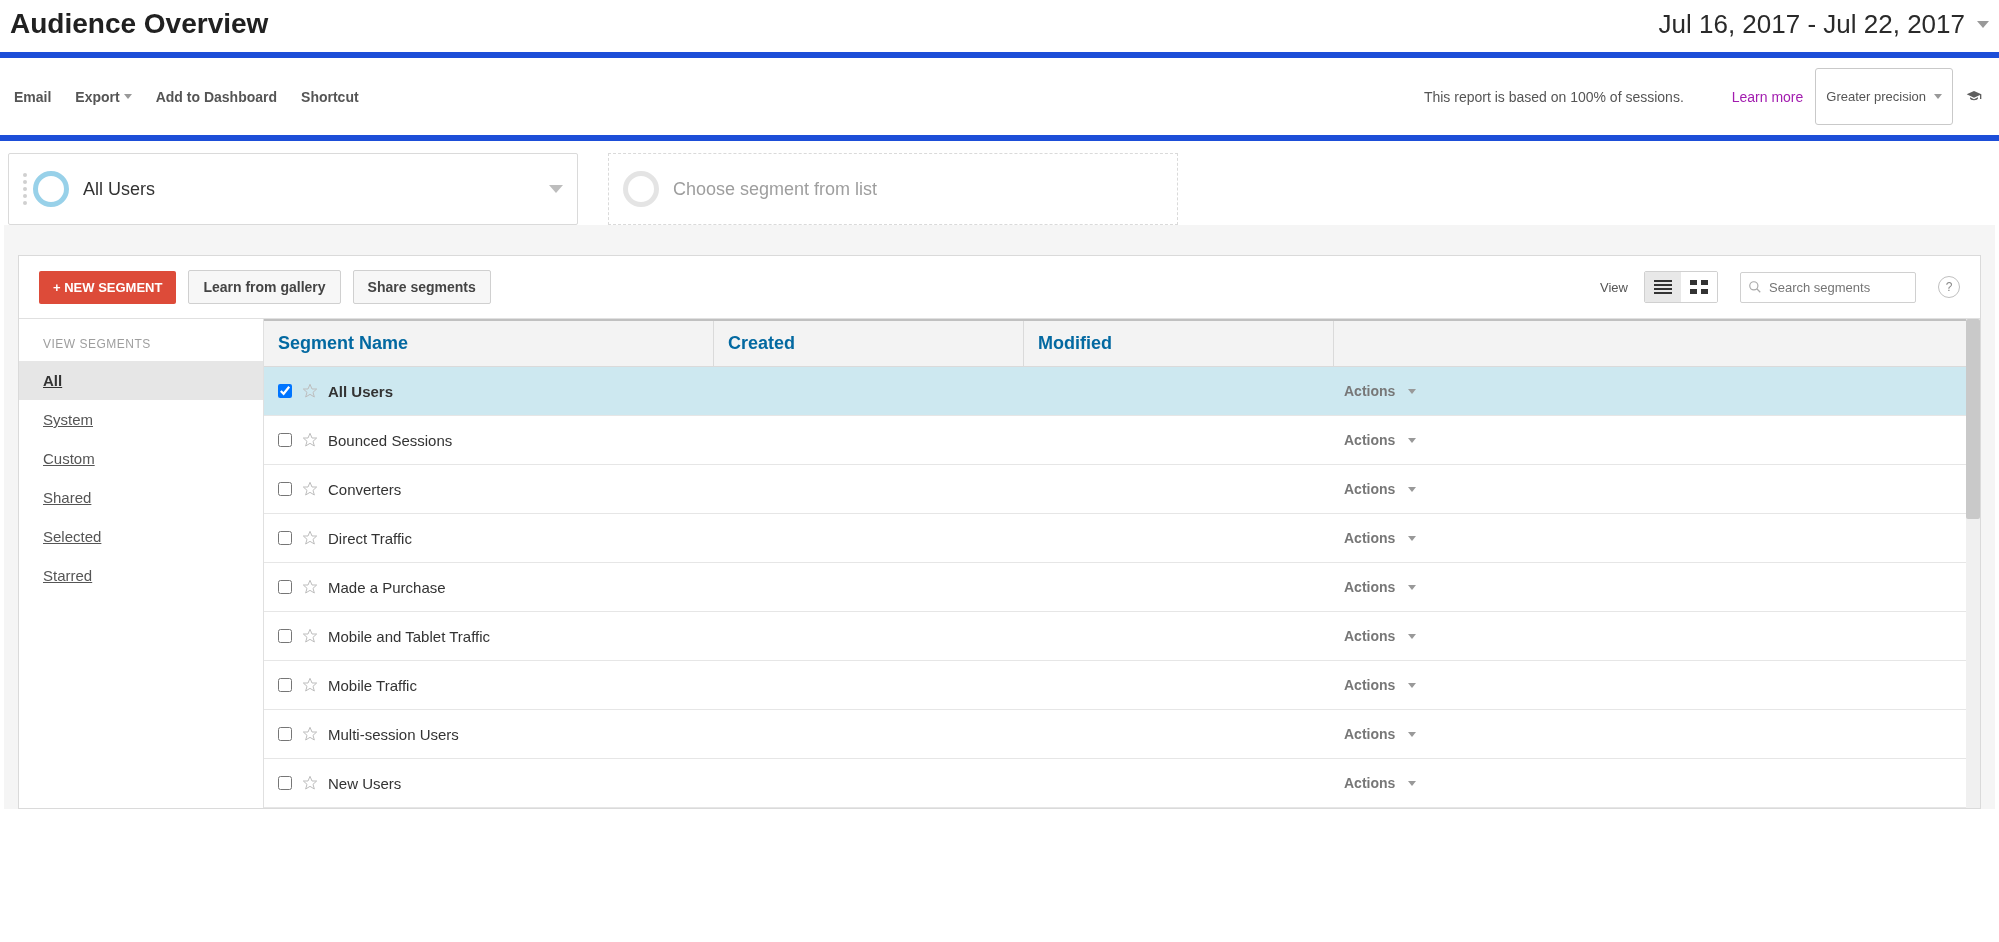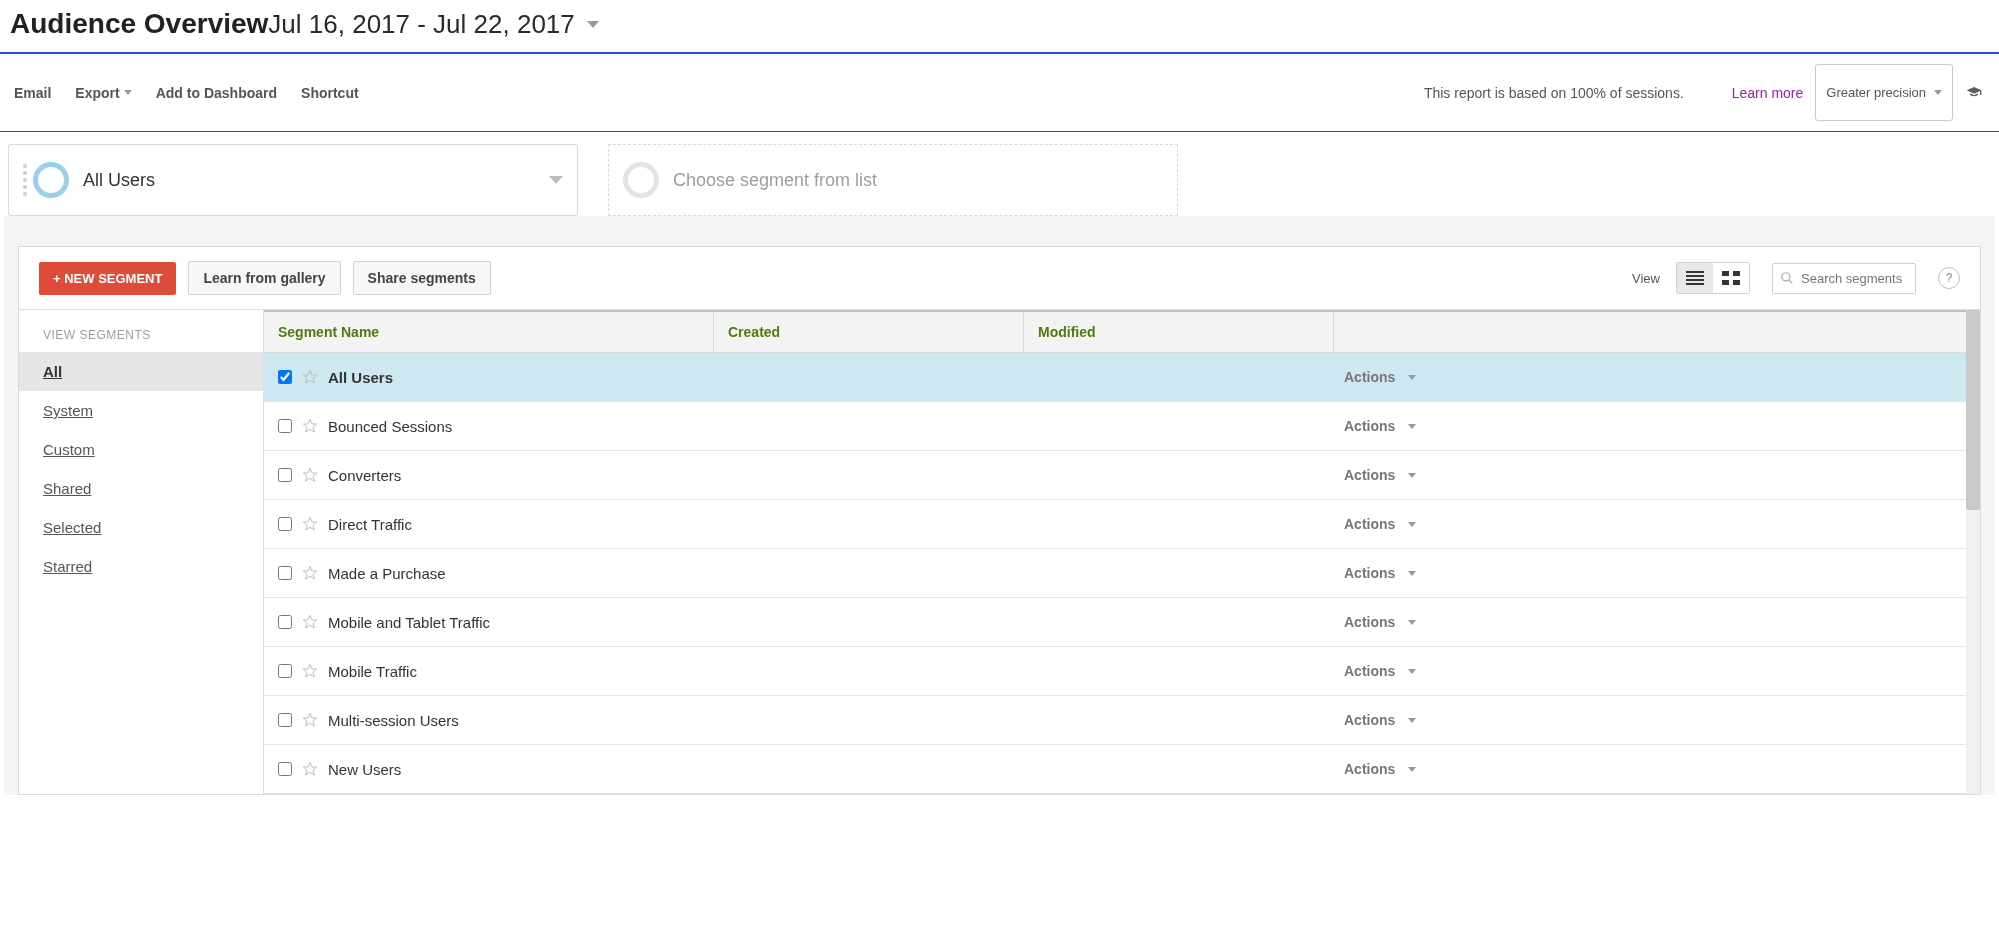--- a/index.html
+++ b/index.html
@@ -4,24 +4,24 @@
 <style>
 * { box-sizing: border-box; margin: 0; padding: 0; }
 body {
   font-family: Arial, Helvetica, sans-serif;
   font-size: 13px;
   color: #333;
   background: #fff;
 }
 .header {
   display: flex;
-  justify-content: flex-start;
+  justify-content: space-between;
   align-items: center;
   padding: 8px 10px 12px 10px;
-  border-bottom: 2px solid #1d4ed8;
+  border-bottom: 6px solid #1d4ed8;
 }
 .page-title {
   font-size: 28px;
   font-weight: bold;
   color: #212121;
 }
 .date-range {
   font-size: 26px;
   color: #2a2a2a;
   display: flex;
@@ -32,21 +32,21 @@
   width: 0; height: 0;
   border-left: 6px solid transparent;
   border-right: 6px solid transparent;
   border-top: 7px solid #999;
   margin-left: 4px;
 }
 .toolbar {
   display: flex;
   align-items: center;
   padding: 10px 14px;
-  border-bottom: 1px solid #1d4ed8;
+  border-bottom: 6px solid #1d4ed8;
   font-size: 14px;
 }
 .toolbar-left { display: flex; gap: 24px; align-items: center; }
 .toolbar-item { color: #555; cursor: pointer; font-weight: 600; display: flex; align-items: center; gap: 4px;}
 .toolbar-spacer { flex: 1; }
 .info-text { color: #555; font-size: 14px; margin-right: 12px; }
 .info-text a { color: #a21caf; text-decoration: none; padding-left: 44px; }
 .precision-btn {
   border: 1px solid #c9c9c9;
   background: #fff;
@@ -145,21 +145,21 @@
 }
 .view-btn.active { background: #e8e8e8; }
 .search-wrap {
   position: relative;
   margin-left: 10px;
 }
 .search-wrap svg { position: absolute; left: 8px; top: 50%; transform: translateY(-50%); }
 .search-input {
   border: 1px solid #d0d0d0;
   padding: 7px 10px 7px 28px;
-  width: 144px;
+  width: 176px;
   font-size: 13px;
   border-radius: 2px;
 }
 .help-btn {
   width: 22px; height: 22px; border-radius: 50%;
   border: 1px solid #c0c0c0;
   color: #888; font-size: 12px;
   display: flex; align-items: center; justify-content: center;
   margin-left: 10px; cursor: pointer;
 }
@@ -189,23 +189,23 @@
 }
 .table-area { flex: 1; position: relative; }
 .table-header {
   display: flex;
   background: #f3f3f3;
   border-bottom: 1px solid #dadada;
   border-top: 2px solid #c0c0c0;
 }
 .th {
   padding: 12px 14px;
-  font-size: 14px;
+  font-size: 18px;
   font-weight: bold;
-  color: #4d7c0f;
+  color: #0369a1;
   border-right: 1px solid #dadada;
 }
 .th-name { width: 450px; }
 .th-created { width: 310px; }
 .th-modified { width: 310px; }
 .th-actions { flex: 1; border-right: none; }
 .row {
   display: flex;
   align-items: center;
   border-bottom: 1px solid #e6e6e6;

